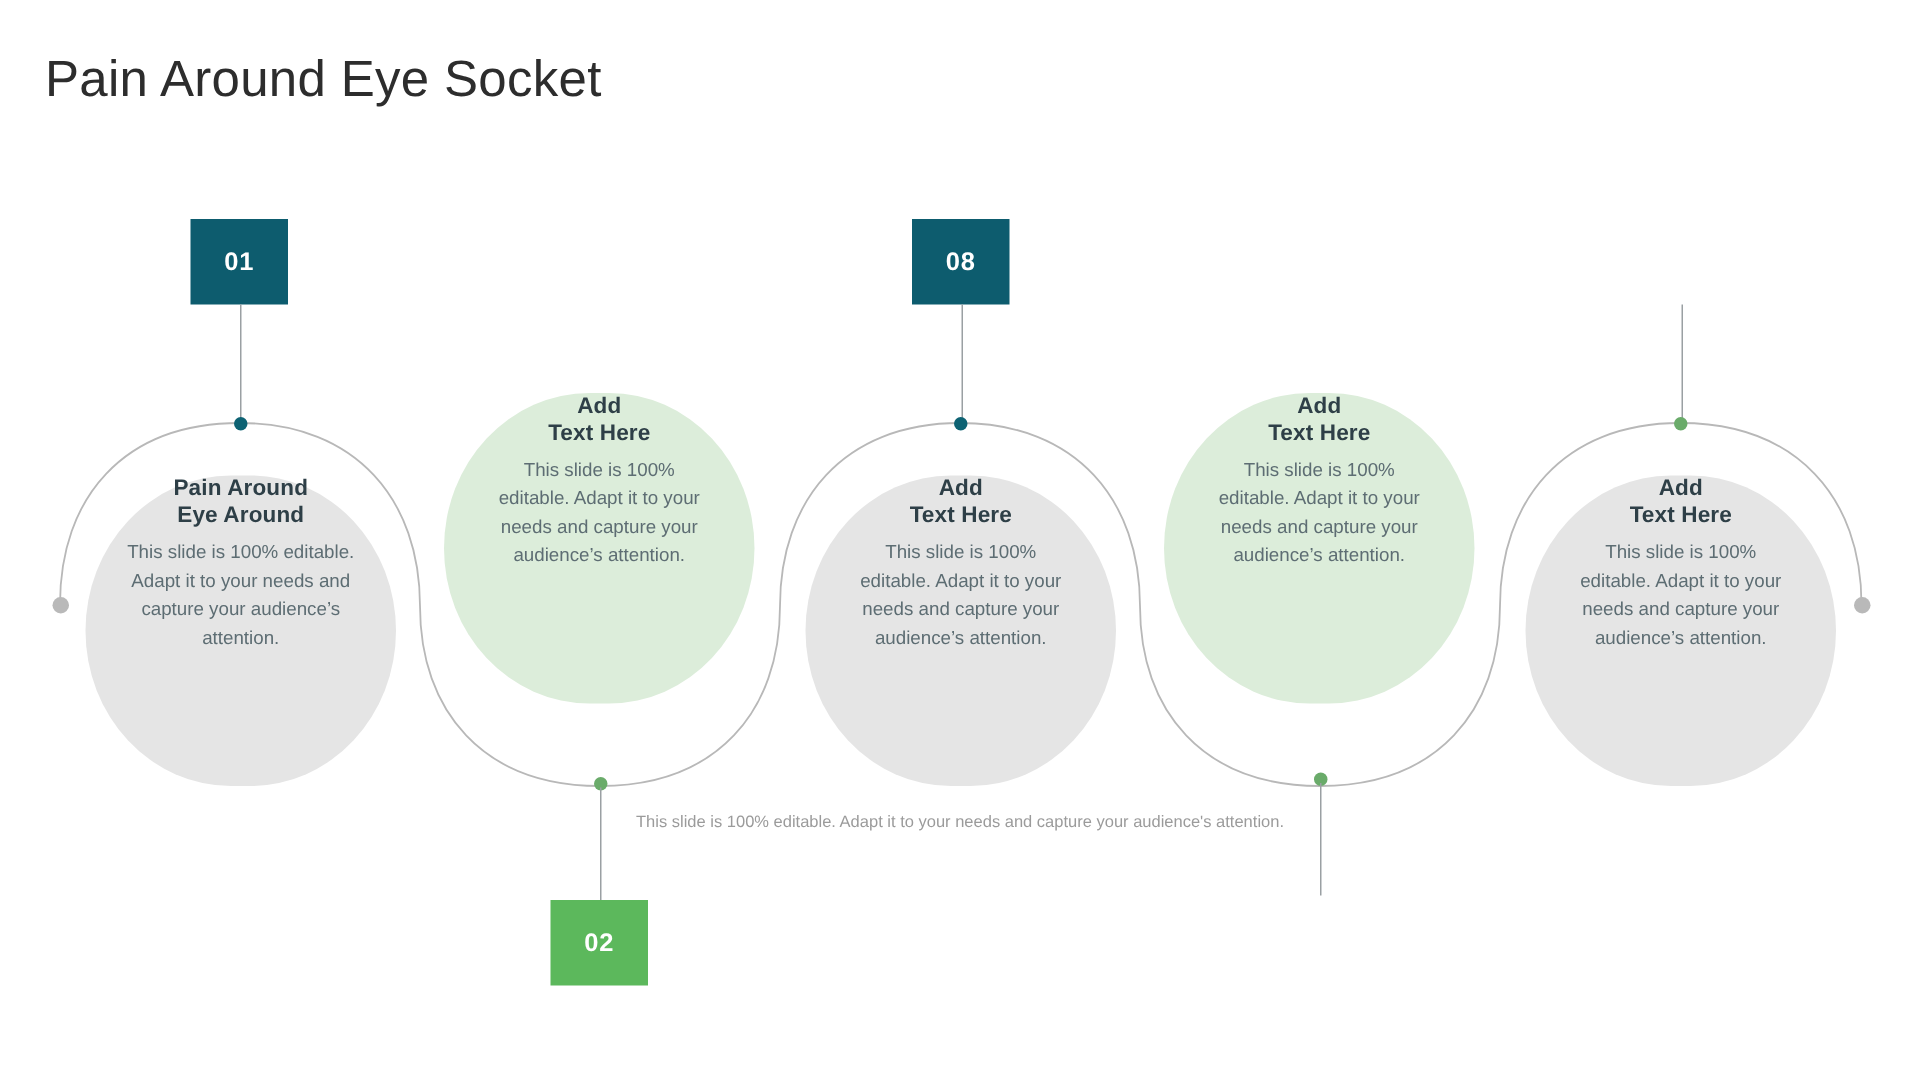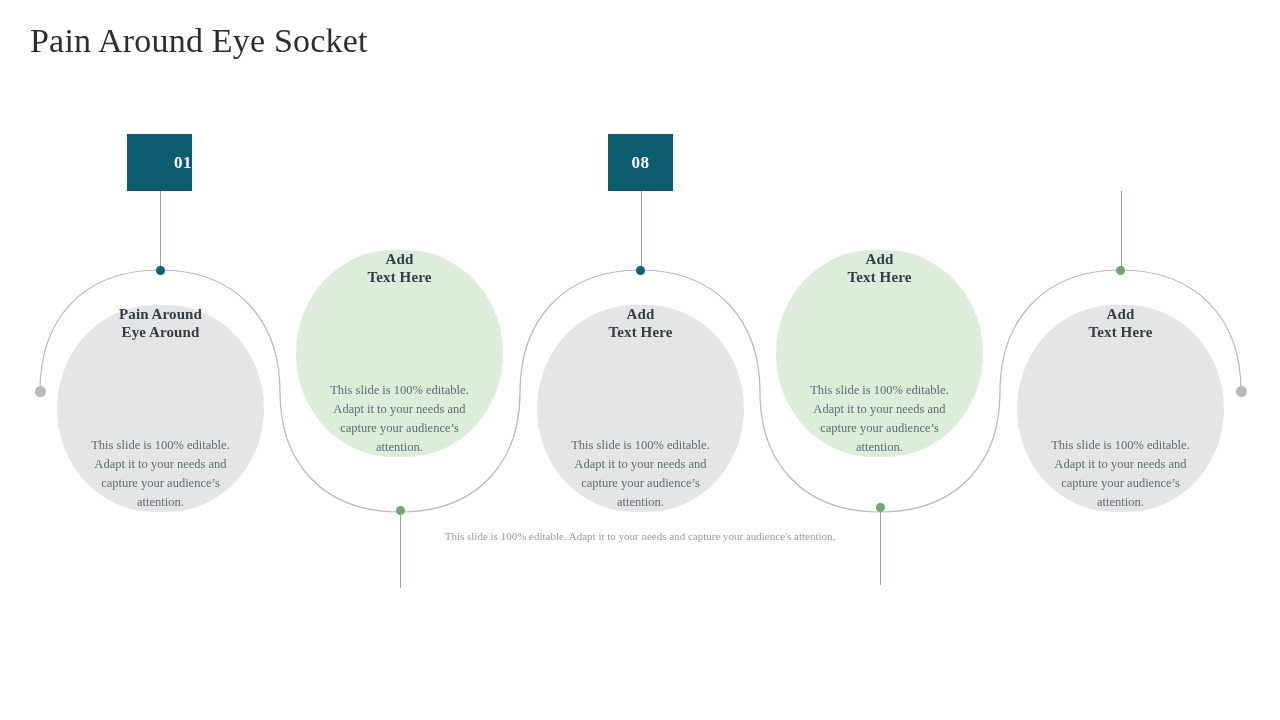--- a/index.html
+++ b/index.html
@@ -3,21 +3,21 @@
 <meta charset="utf-8">
 <style>
   html,body{margin:0;padding:0;}
   body{
     width:1280px;height:720px;
     background:#ffffff;
     font-family:"Liberation Sans", sans-serif;
     overflow:hidden;
     position:relative;
   }
-  #slide{position:absolute;left:0;top:0;width:1280px;height:552px;font-family:Liberation Serif, serif;}
+  #slide{position:absolute;left:0;top:12px;width:1280px;height:552px;}
 
   
   #page-title{
     position:absolute;
     left:30px;top:22px;
     font-size:34px;
     font-weight:400;
     color:#2d2d2d;
     letter-spacing:0.2px;
     white-space:nowrap;
@@ -33,21 +33,21 @@
   .item{position:absolute;top:0;left:0;width:1280px;height:720px;}
 
   .oval{
     position:absolute;
     width:207px;height:207px;
     border-radius:103px / 110px;
     box-sizing:border-box;
     display:flex;
     flex-direction:column;
     align-items:center;
-    justify-content:space-between;
+    justify-content:flex-start;
     padding:0 14px;
   }
   .oval.blue{background:#e5e5e5;}
   .oval.green{background:#dcedda;}
 
   .oval-heading{
     font-size:15px;
     font-weight:bold;
     color:#2e3f47;
     line-height:18px;
@@ -136,21 +136,21 @@
              C 760 462, 802 512, 880 512
              C 958 512, 1000 462, 1000 392
              C 1000 322, 1042 270, 1120 270
              C 1198 270, 1241 320, 1241 391" stroke="#b8b8b8" stroke-width="1.2" fill="none" stroke-linecap="round"></path>
   </svg>
 
   <div class="end-dot" style="left:35px;top:386px;"></div>
   <div class="end-dot" style="left:1236px;top:386px;"></div>
 
   <div class="item">
-    <div class="num-square teal" style="left:127px;top:134px;justify-content:flex-end;">
+    <div class="num-square teal" style="left:127px;top:134px;">
       <span>01</span>
     </div>
     <div class="stem" style="left:160px;top:191px;height:80px;"></div>
     <div class="dot teal" style="left:156px;top:266px;"></div>
     <div class="oval blue wide" style="left:57px;top:305px;">
       <div class="oval-heading">
         <span>Pain Around</span><br>
         <span>Eye Around</span>
       </div>
       <p class="oval-body">This slide is 100% editable. Adapt it to your needs and capture your audience’s attention.</p>
@@ -160,20 +160,23 @@
   <div class="item">
     <div class="oval green" style="left:296px;top:250px;">
       <div class="oval-heading">
         <span>Add</span><br>
         <span>Text Here</span>
       </div>
       <p class="oval-body">This slide is 100% editable. Adapt it to your needs and capture your audience’s attention.</p>
     </div>
     <div class="dot green" style="left:396px;top:506px;"></div>
     <div class="stem" style="left:400px;top:513px;height:75px;"></div>
+    <div class="num-square green" style="left:367px;top:588px;">
+      <span>02</span>
+    </div>
   </div>
 
   <div class="item">
     <div class="num-square teal" style="left:608px;top:134px;">
       <span>08</span>
     </div>
     <div class="stem" style="left:641px;top:191px;height:80px;"></div>
     <div class="dot teal" style="left:636px;top:266px;"></div>
     <div class="oval blue" style="left:537px;top:305px;">
       <div class="oval-heading">

